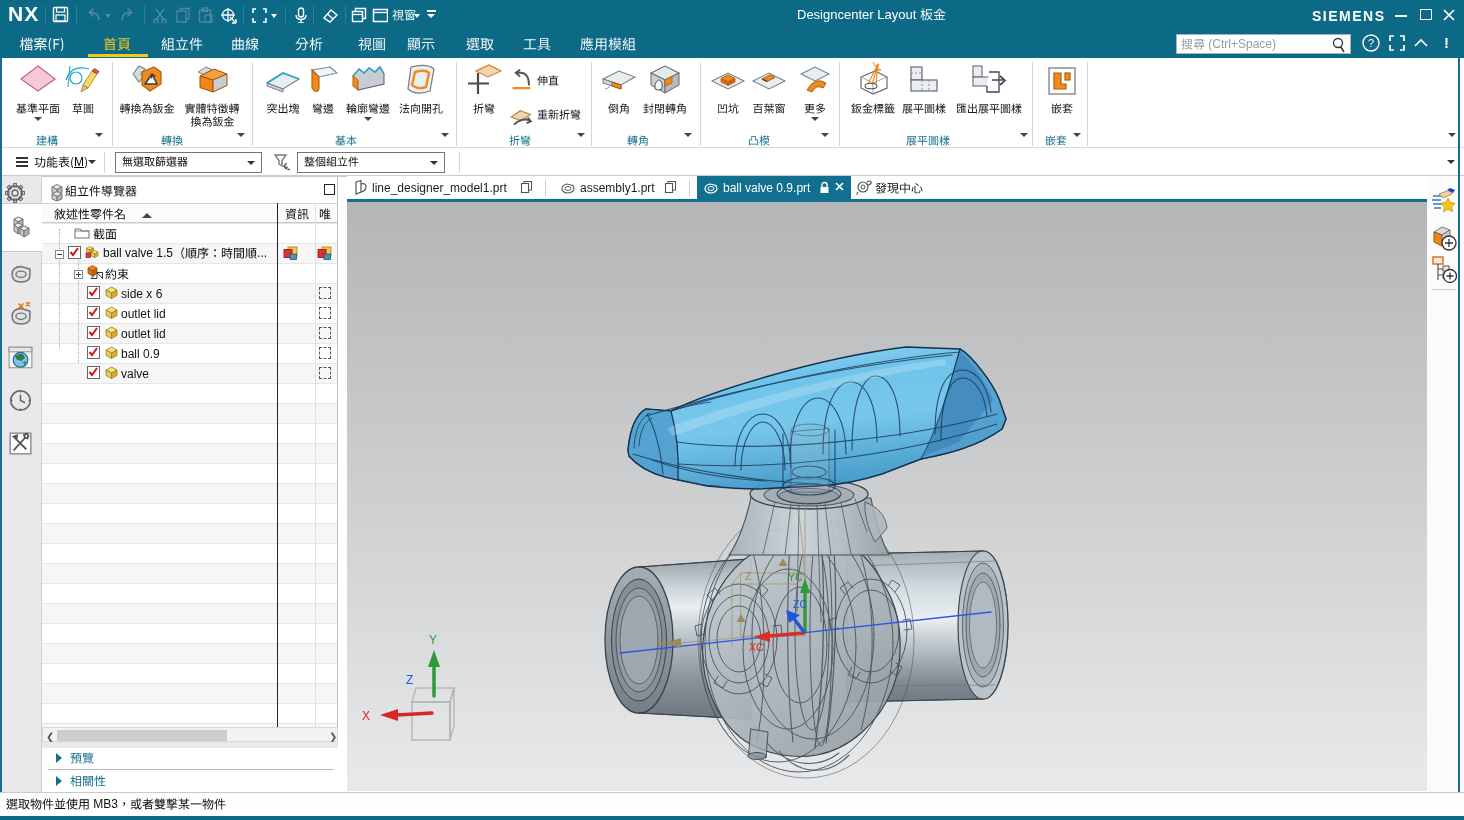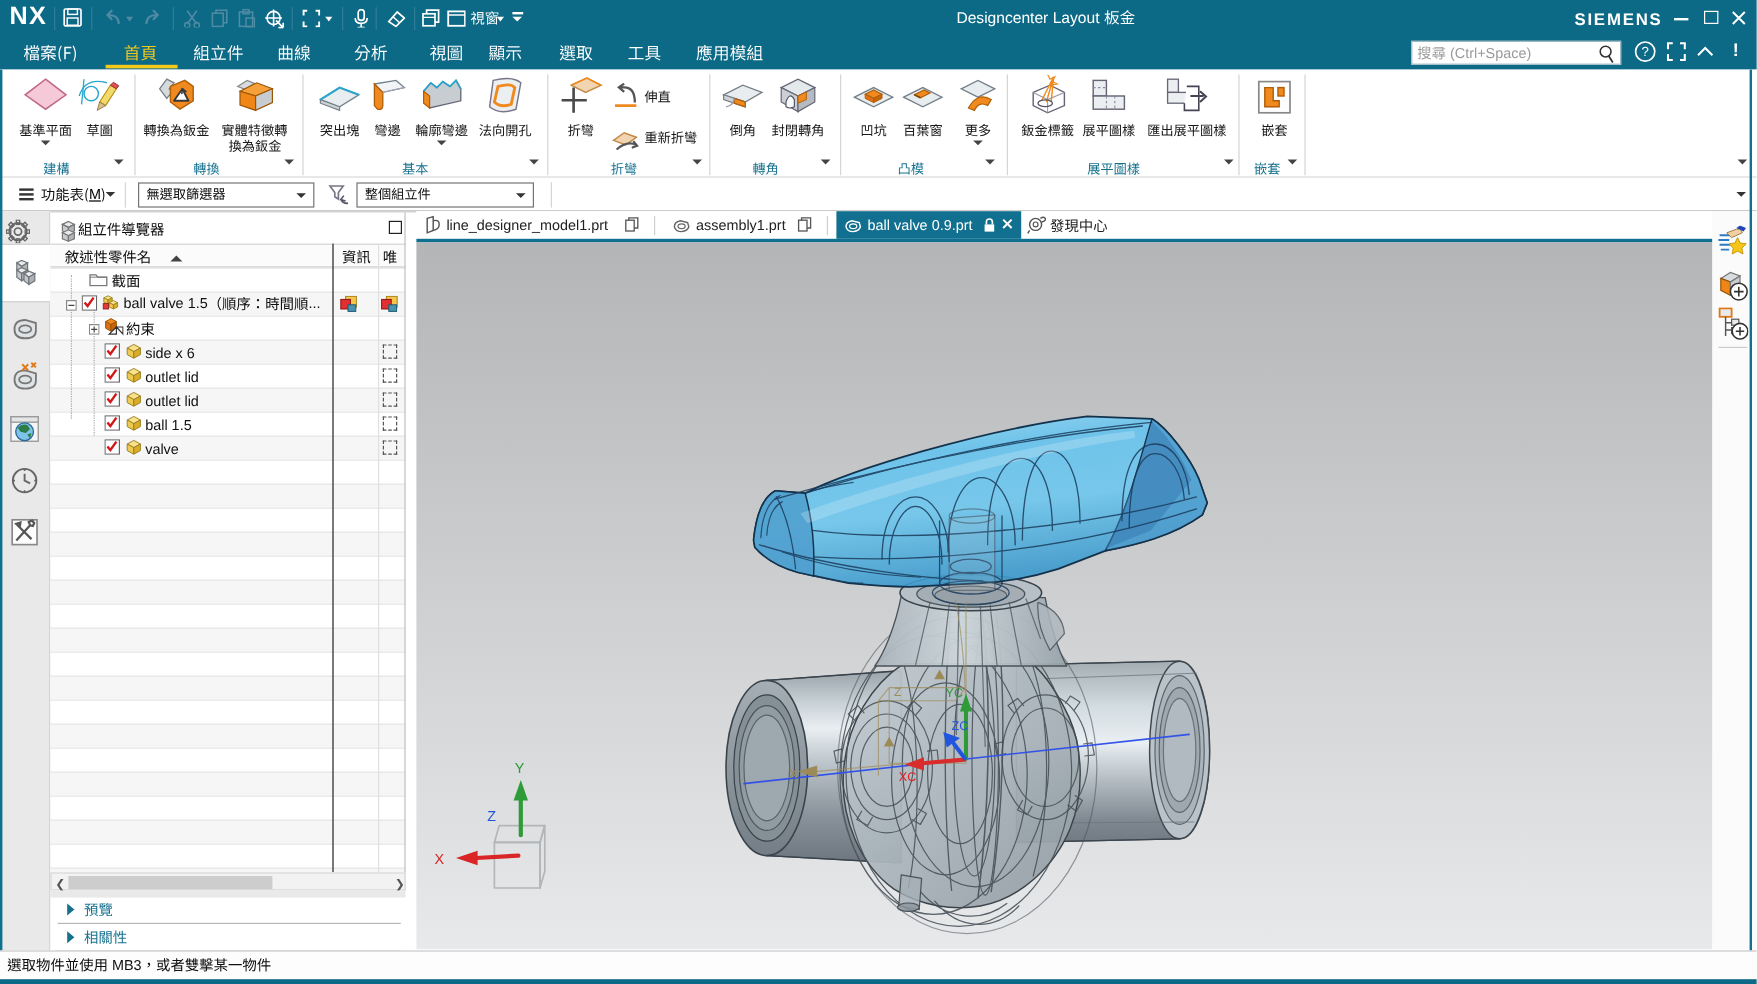--- a/index.html
+++ b/index.html
@@ -939,21 +939,21 @@
     <div class="abs" style="left:277px;top:150px;width:12px;height:12px;border:1px dashed #555"></div>
     <div class="abs" style="left:45px;top:169px"><svg width="13" height="13" viewBox="0 0 13 13" style="">
         <rect x="0.5" y="0.5" width="12" height="12" fill="#fff" stroke="#666" stroke-width="1"></rect>
         <path d="M2.5 6 L5 9 L10 2" fill="none" stroke="#d01818" stroke-width="2"></path>
       </svg></div>
     <div class="abs" style="left:63px;top:169px"><svg width="13" height="13" viewBox="0 0 13 13" style="">
         <polygon points="6.5,1 12,4 6.5,7 1,4" fill="#f7e28a" stroke="#9a8020" stroke-width="0.8"></polygon>
         <polygon points="1,4 6.5,7 6.5,12.5 1,9.5" fill="#edcb52" stroke="#9a8020" stroke-width="0.8"></polygon>
         <polygon points="6.5,7 12,4 12,9.5 6.5,12.5" fill="#d9ad2a" stroke="#9a8020" stroke-width="0.8"></polygon>
       </svg></div>
-    <div class="abs" style="left:79px;top:170px;font-size:12px;color:#111">ball 1.5</div>
+    <div class="abs" style="left:79px;top:170px;font-size:12px;color:#111">ball 0.9</div>
     <div class="abs" style="left:277px;top:170px;width:12px;height:12px;border:1px dashed #555"></div>
     <div class="abs" style="left:45px;top:189px"><svg width="13" height="13" viewBox="0 0 13 13" style="">
         <rect x="0.5" y="0.5" width="12" height="12" fill="#fff" stroke="#666" stroke-width="1"></rect>
         <path d="M2.5 6 L5 9 L10 2" fill="none" stroke="#d01818" stroke-width="2"></path>
       </svg></div>
     <div class="abs" style="left:63px;top:189px"><svg width="13" height="13" viewBox="0 0 13 13" style="">
         <polygon points="6.5,1 12,4 6.5,7 1,4" fill="#f7e28a" stroke="#9a8020" stroke-width="0.8"></polygon>
         <polygon points="1,4 6.5,7 6.5,12.5 1,9.5" fill="#edcb52" stroke="#9a8020" stroke-width="0.8"></polygon>
         <polygon points="6.5,7 12,4 12,9.5 6.5,12.5" fill="#d9ad2a" stroke="#9a8020" stroke-width="0.8"></polygon>
       </svg></div>

